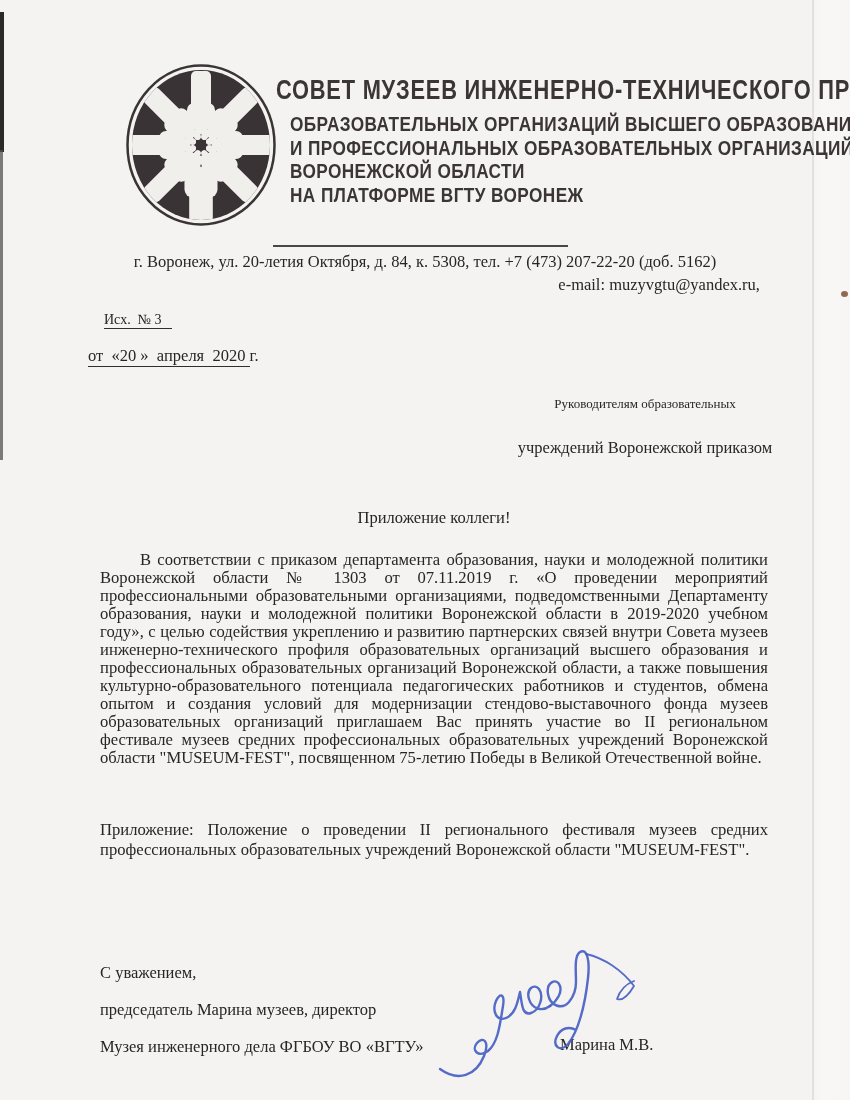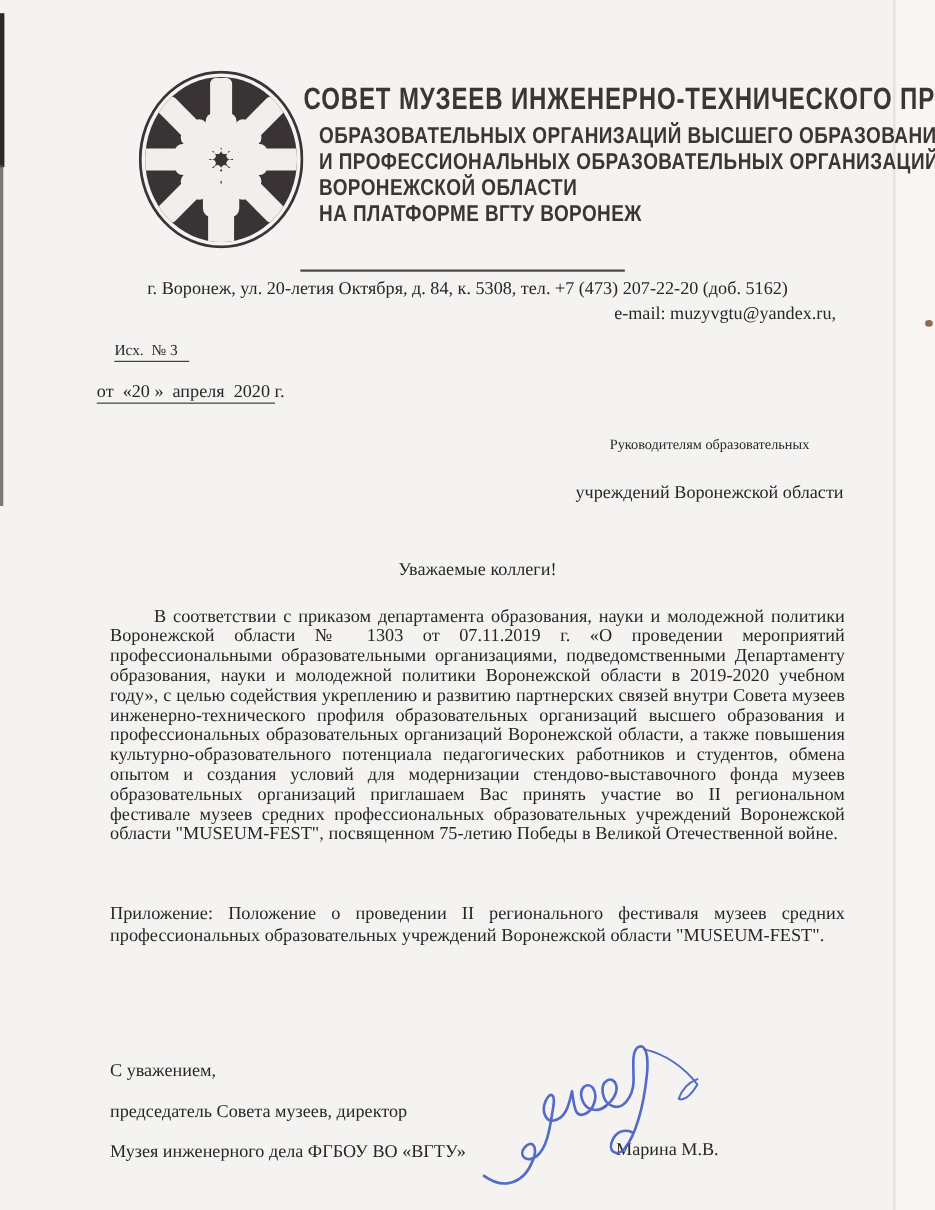--- a/index.html
+++ b/index.html
@@ -116,29 +116,29 @@
   </div>
 
   <div class="rule"></div>
   <div class="address-line">г. Воронеж,  ул. 20-летия Октября, д. 84, к. 5308, тел. +7 (473) 207-22-20 (доб. 5162)</div>
   <div class="email-line">e-mail: muzyvgtu@yandex.ru,</div>
 
   <div class="ref-num"><span class="u u-wide">Исх.  № 3</span></div>
   <div class="ref-date"><span class="u">от  «20 »  апреля  2020 </span><span>г.</span></div>
 
   <div class="addressee-1">Руководителям образовательных</div>
-  <div class="addressee-2">учреждений Воронежской области</div>
+  <div class="addressee-2">учреждений Воронежской приказом</div>
 
-  <div class="salutation">Уважаемые коллеги!</div>
+  <div class="salutation">Приложение коллеги!</div>
 
   <div class="para-main">В соответствии с приказом департамента образования, науки и молодежной политики Воронежской области № 1303 от 07.11.2019 г. «О проведении мероприятий профессиональными образовательными организациями, подведомственными Департаменту образования, науки и молодежной политики Воронежской области в 2019-2020 учебном году», с целью содействия укреплению и развитию партнерских связей внутри Совета музеев инженерно-технического профиля образовательных организаций высшего образования и профессиональных образовательных организаций Воронежской области, а также повышения культурно-образовательного потенциала педагогических работников и студентов, обмена опытом и создания условий для модернизации стендово-выставочного фонда музеев образовательных организаций приглашаем Вас принять участие во II региональном фестивале музеев средних профессиональных образовательных учреждений Воронежской области "MUSEUM-FEST", посвященном 75-летию Победы в Великой Отечественной войне.</div>
   <div class="para-attach">Приложение: Положение о проведении II регионального фестиваля музеев средних профессиональных образовательных учреждений Воронежской области "MUSEUM-FEST".</div>
 
   <div class="close-1">С уважением,</div>
-  <div class="close-2">председатель Совета музеев, директор</div>
+  <div class="close-2">председатель Марина музеев, директор</div>
   <div class="close-3">Музея инженерного дела ФГБОУ ВО «ВГТУ»</div>
   <div class="sign-name">Марина М.В.</div>
 
   <div class="signature">
     <svg viewBox="0 0 225 152" width="225" height="152" aria-hidden="true">
       <path class="sig" d="M 12 125 C 30 138, 48 132, 56 112 C 62 97, 55 92, 49 99 C 43 106, 50 114, 60 107 C 70 99, 72 80, 75 62 C 77 50, 72 48, 68 57 C 64 66, 68 78, 78 74 C 88 70, 90 56, 92 48 C 94 60, 94 72, 103 69 C 112 66, 116 52, 111 45 C 106 39, 98 45, 101 55 C 104 65, 114 68, 122 62"></path>
       <path class="sig" d="M 122 62 C 130 56, 134 48, 132 42 C 129 33, 118 38, 120 50 C 122 62, 134 66, 141 58 C 146 52, 148 44, 148 38 C 148 26, 146 12, 152 8 C 159 4, 162 16, 160 34 C 157 62, 150 88, 140 100 C 132 109, 124 102, 129 92 C 133 84, 141 82, 148 86"></path>
       <path class="sig sig-thin" d="M 158 10 C 176 14, 194 26, 206 42 C 200 52, 194 57, 189 55 C 192 46, 198 40, 206 37"></path>
     </svg>
   </div>

